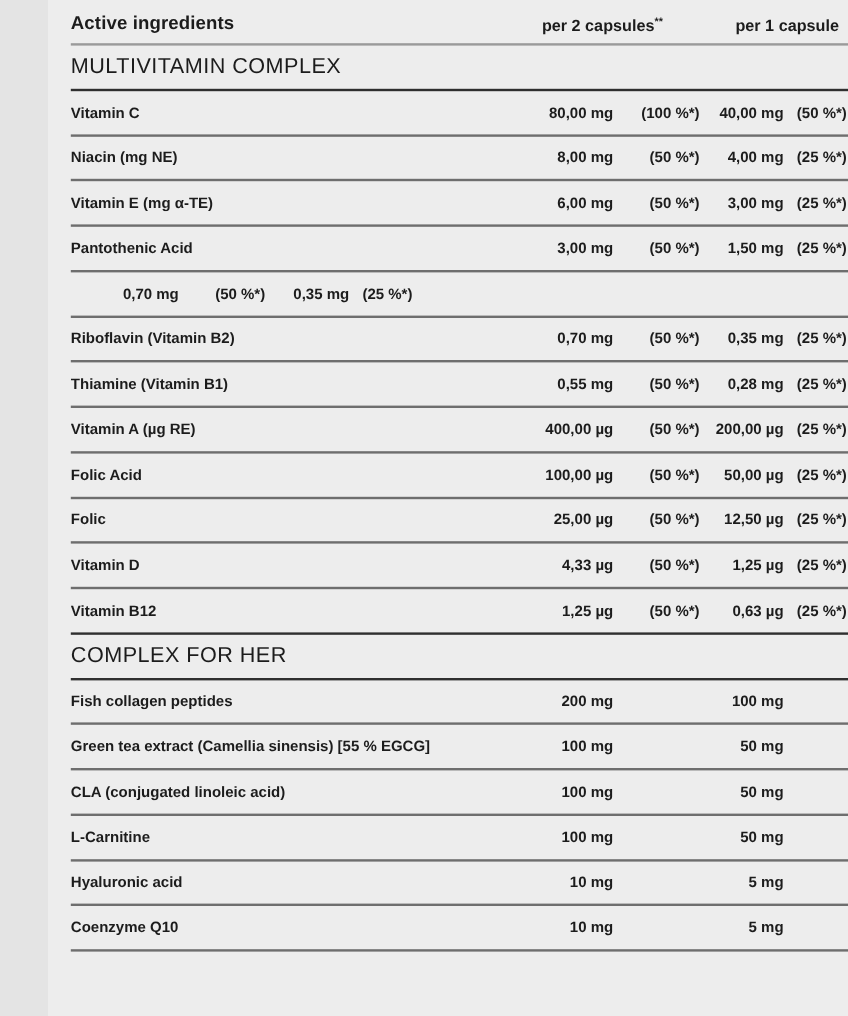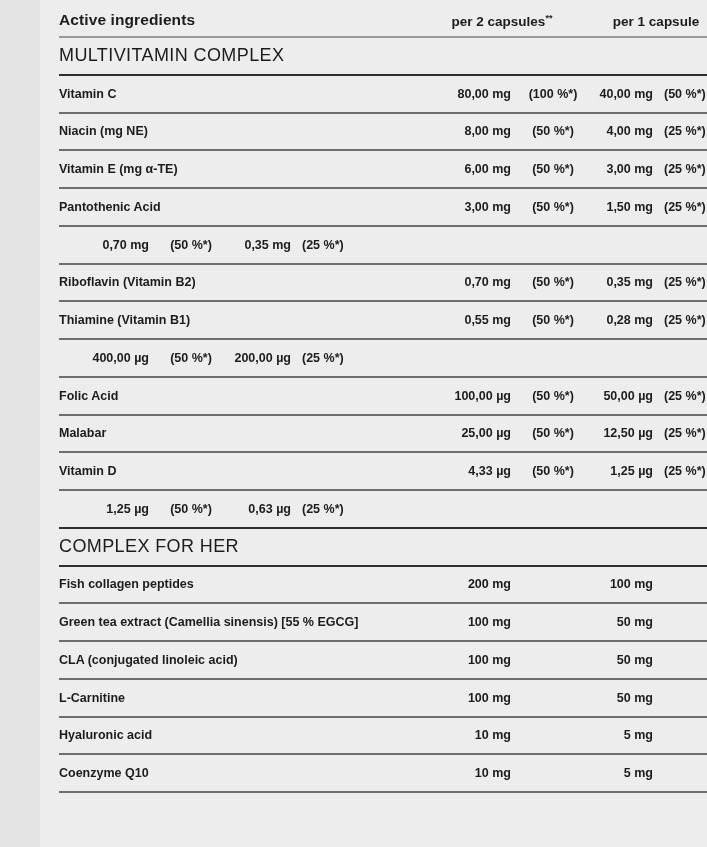--- a/index.html
+++ b/index.html
@@ -60,21 +60,21 @@
     height: 37.75px;
     box-sizing: border-box;
     border-bottom: 2px solid var(--row-line, #6e6e6e);
     font-size: 12.5px;
     white-space: nowrap;
     font-weight: bold;
   }
   .row.dark-line { border-bottom-color: var(--section-line, #2f2f2f); }
   .cell-name { flex: 1; overflow: hidden; }
   .cell-amt1 { width: 90px; text-align: right; }
-  .cell-pct1 { width: 72px; box-sizing: border-box; padding-left: 12px; text-align: center; }
+  .cell-pct1 { width: 72px; box-sizing: border-box; padding-left: 12px; text-align: right; }
   .cell-amt2 { width: 70px; text-align: right; }
   .cell-pct2 { width: 76px; box-sizing: border-box; padding-left: 11px; text-align: left; }
 </style>
 </head>
 <body>
 
 <div class="page">
   <div class="table">
 
     <div class="header-row">
@@ -136,51 +136,53 @@
 
   <div class="row">
     <div class="cell-name">Thiamine (Vitamin B1)</div>
     <div class="cell-amt1">0,55 mg</div>
     <div class="cell-pct1">(50 %*)</div>
     <div class="cell-amt2">0,28 mg</div>
     <div class="cell-pct2">(25 %*)</div>
   </div>
 
   <div class="row">
+    <div class="cell-name">Vitamin A (µg RE)</div>
     <div class="cell-amt1">400,00 µg</div>
     <div class="cell-pct1">(50 %*)</div>
     <div class="cell-amt2">200,00 µg</div>
     <div class="cell-pct2">(25 %*)</div>
   </div>
 
   <div class="row">
     <div class="cell-name">Folic Acid</div>
     <div class="cell-amt1">100,00 µg</div>
     <div class="cell-pct1">(50 %*)</div>
     <div class="cell-amt2">50,00 µg</div>
     <div class="cell-pct2">(25 %*)</div>
   </div>
 
   <div class="row">
-    <div class="cell-name">Malabar</div>
+    <div class="cell-name">Folic</div>
     <div class="cell-amt1">25,00 µg</div>
     <div class="cell-pct1">(50 %*)</div>
     <div class="cell-amt2">12,50 µg</div>
     <div class="cell-pct2">(25 %*)</div>
   </div>
 
   <div class="row">
     <div class="cell-name">Vitamin D</div>
     <div class="cell-amt1">4,33 µg</div>
     <div class="cell-pct1">(50 %*)</div>
     <div class="cell-amt2">1,25 µg</div>
     <div class="cell-pct2">(25 %*)</div>
   </div>
 
   <div class="row dark-line">
+    <div class="cell-name">Vitamin B12</div>
     <div class="cell-amt1">1,25 µg</div>
     <div class="cell-pct1">(50 %*)</div>
     <div class="cell-amt2">0,63 µg</div>
     <div class="cell-pct2">(25 %*)</div>
   </div>
 
   <div class="section-row">
     <div>COMPLEX FOR HER</div>
   </div>
 

